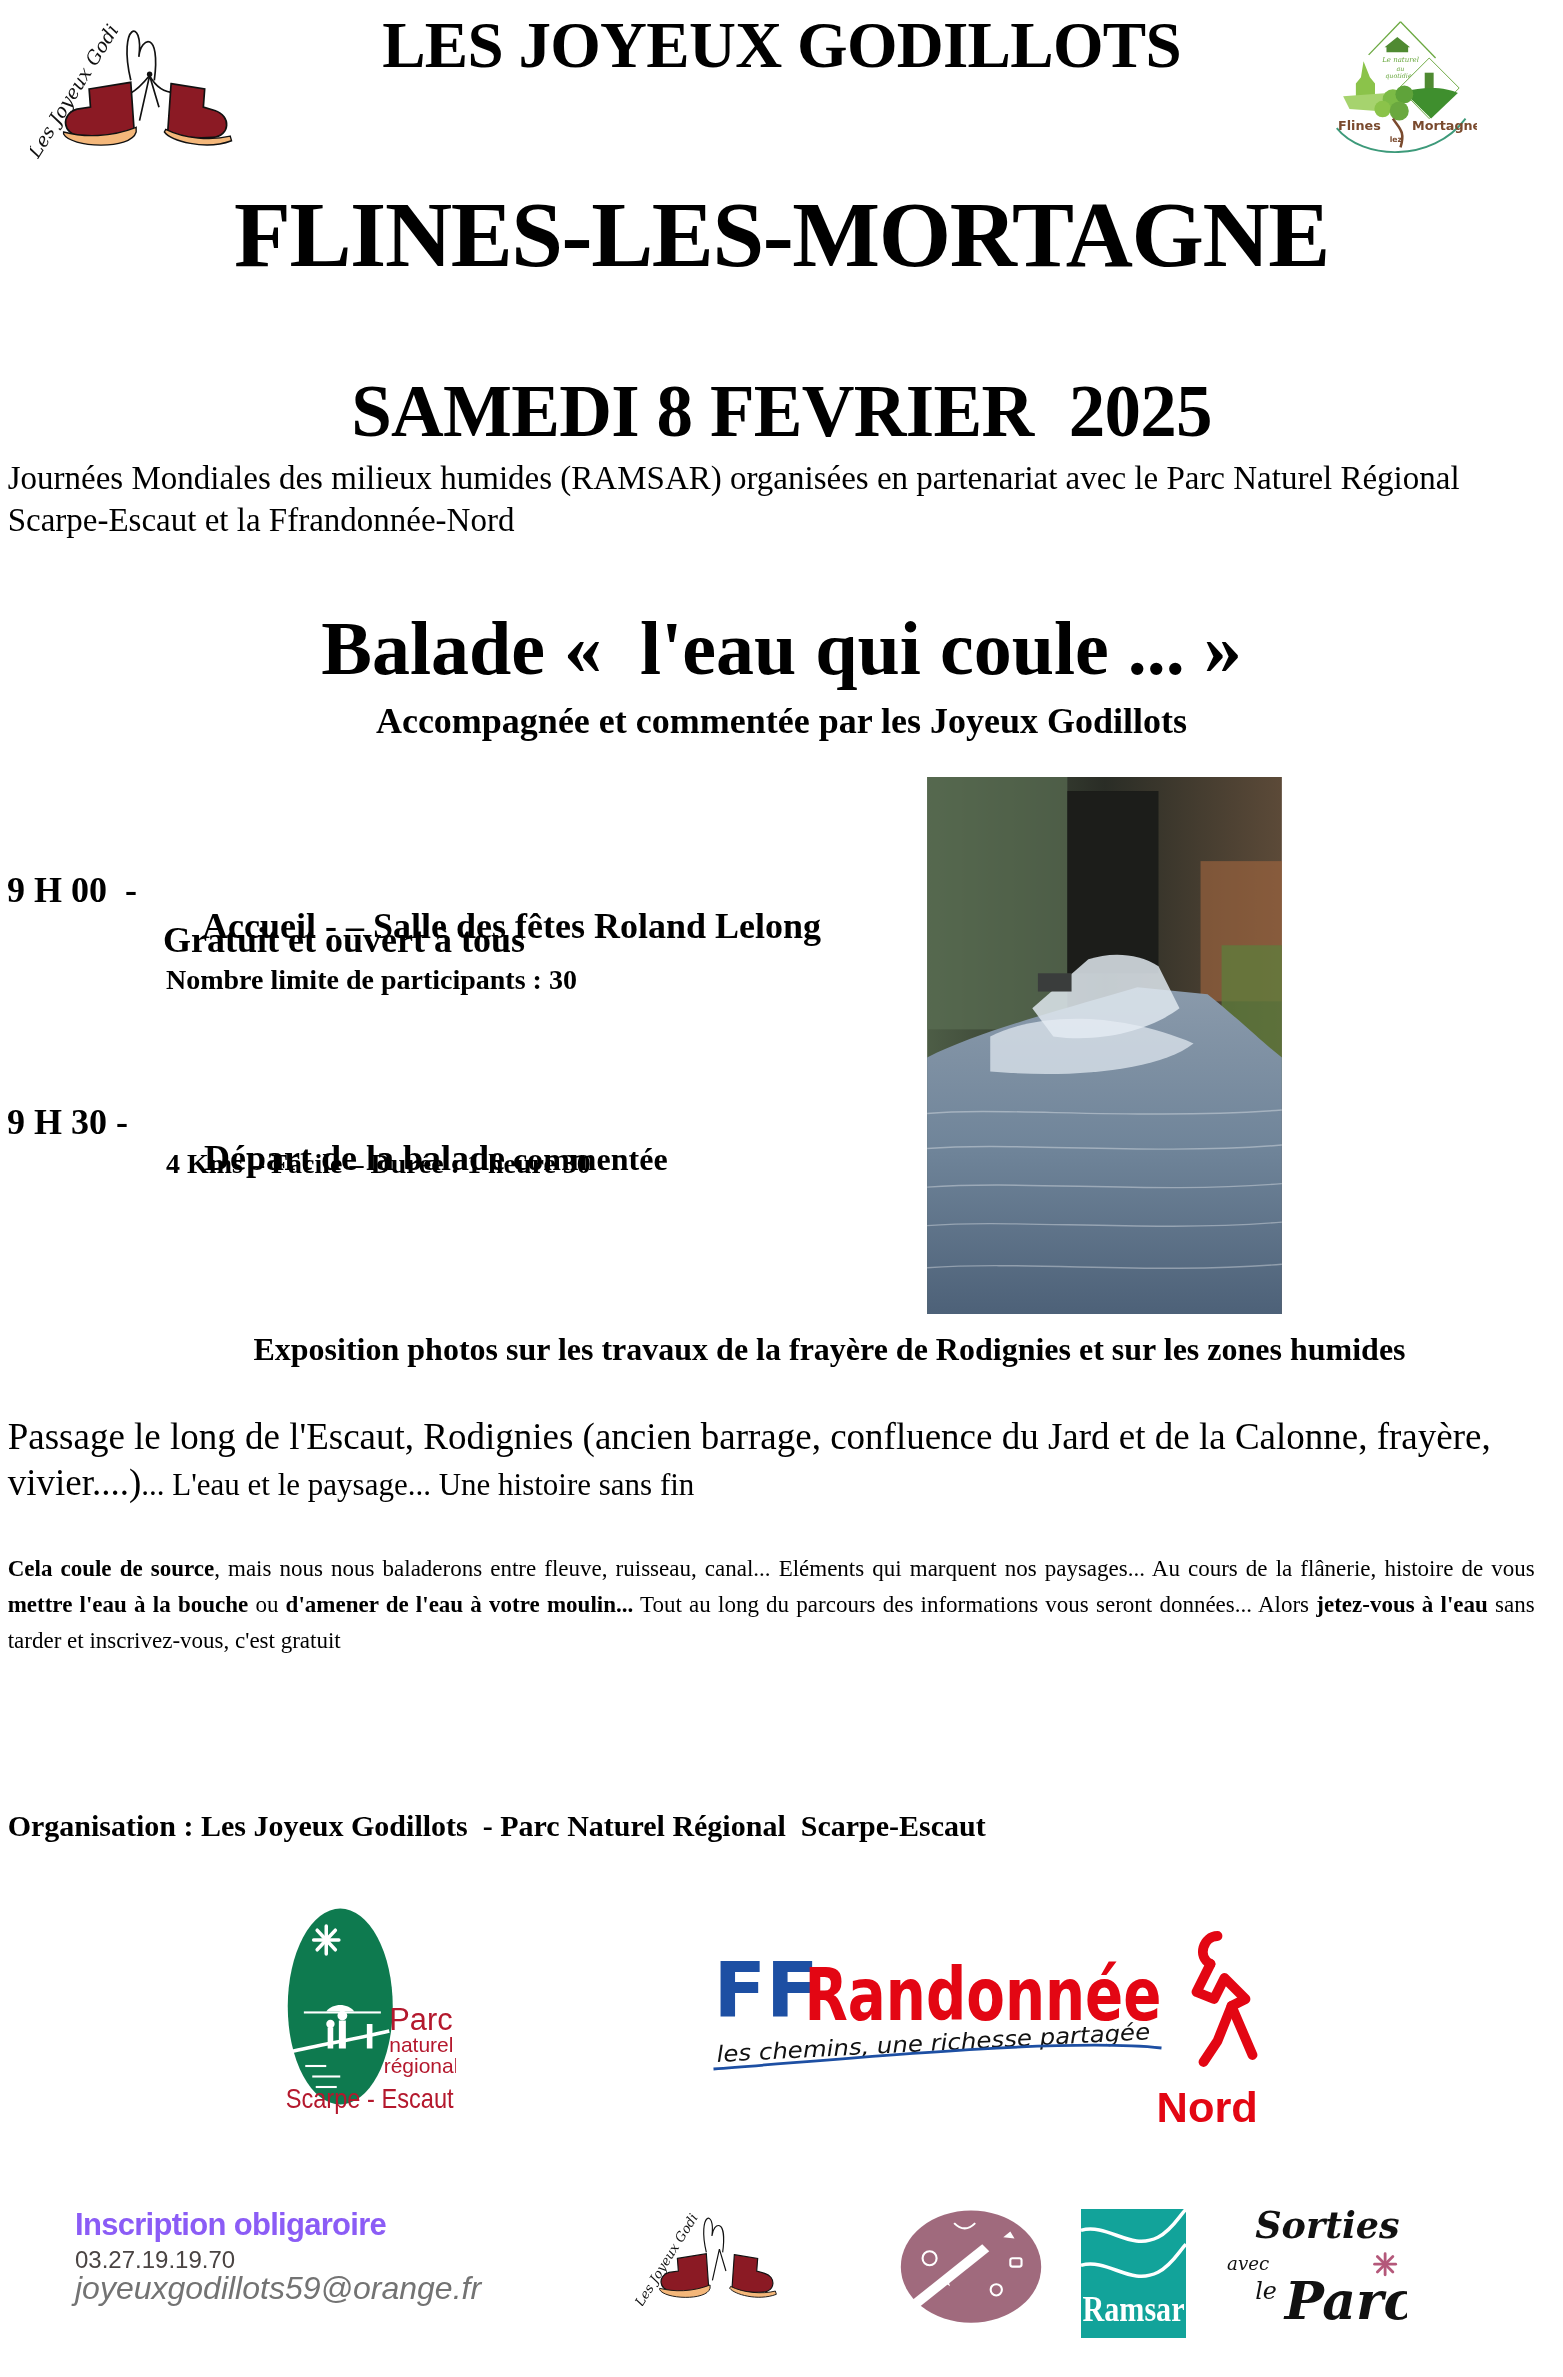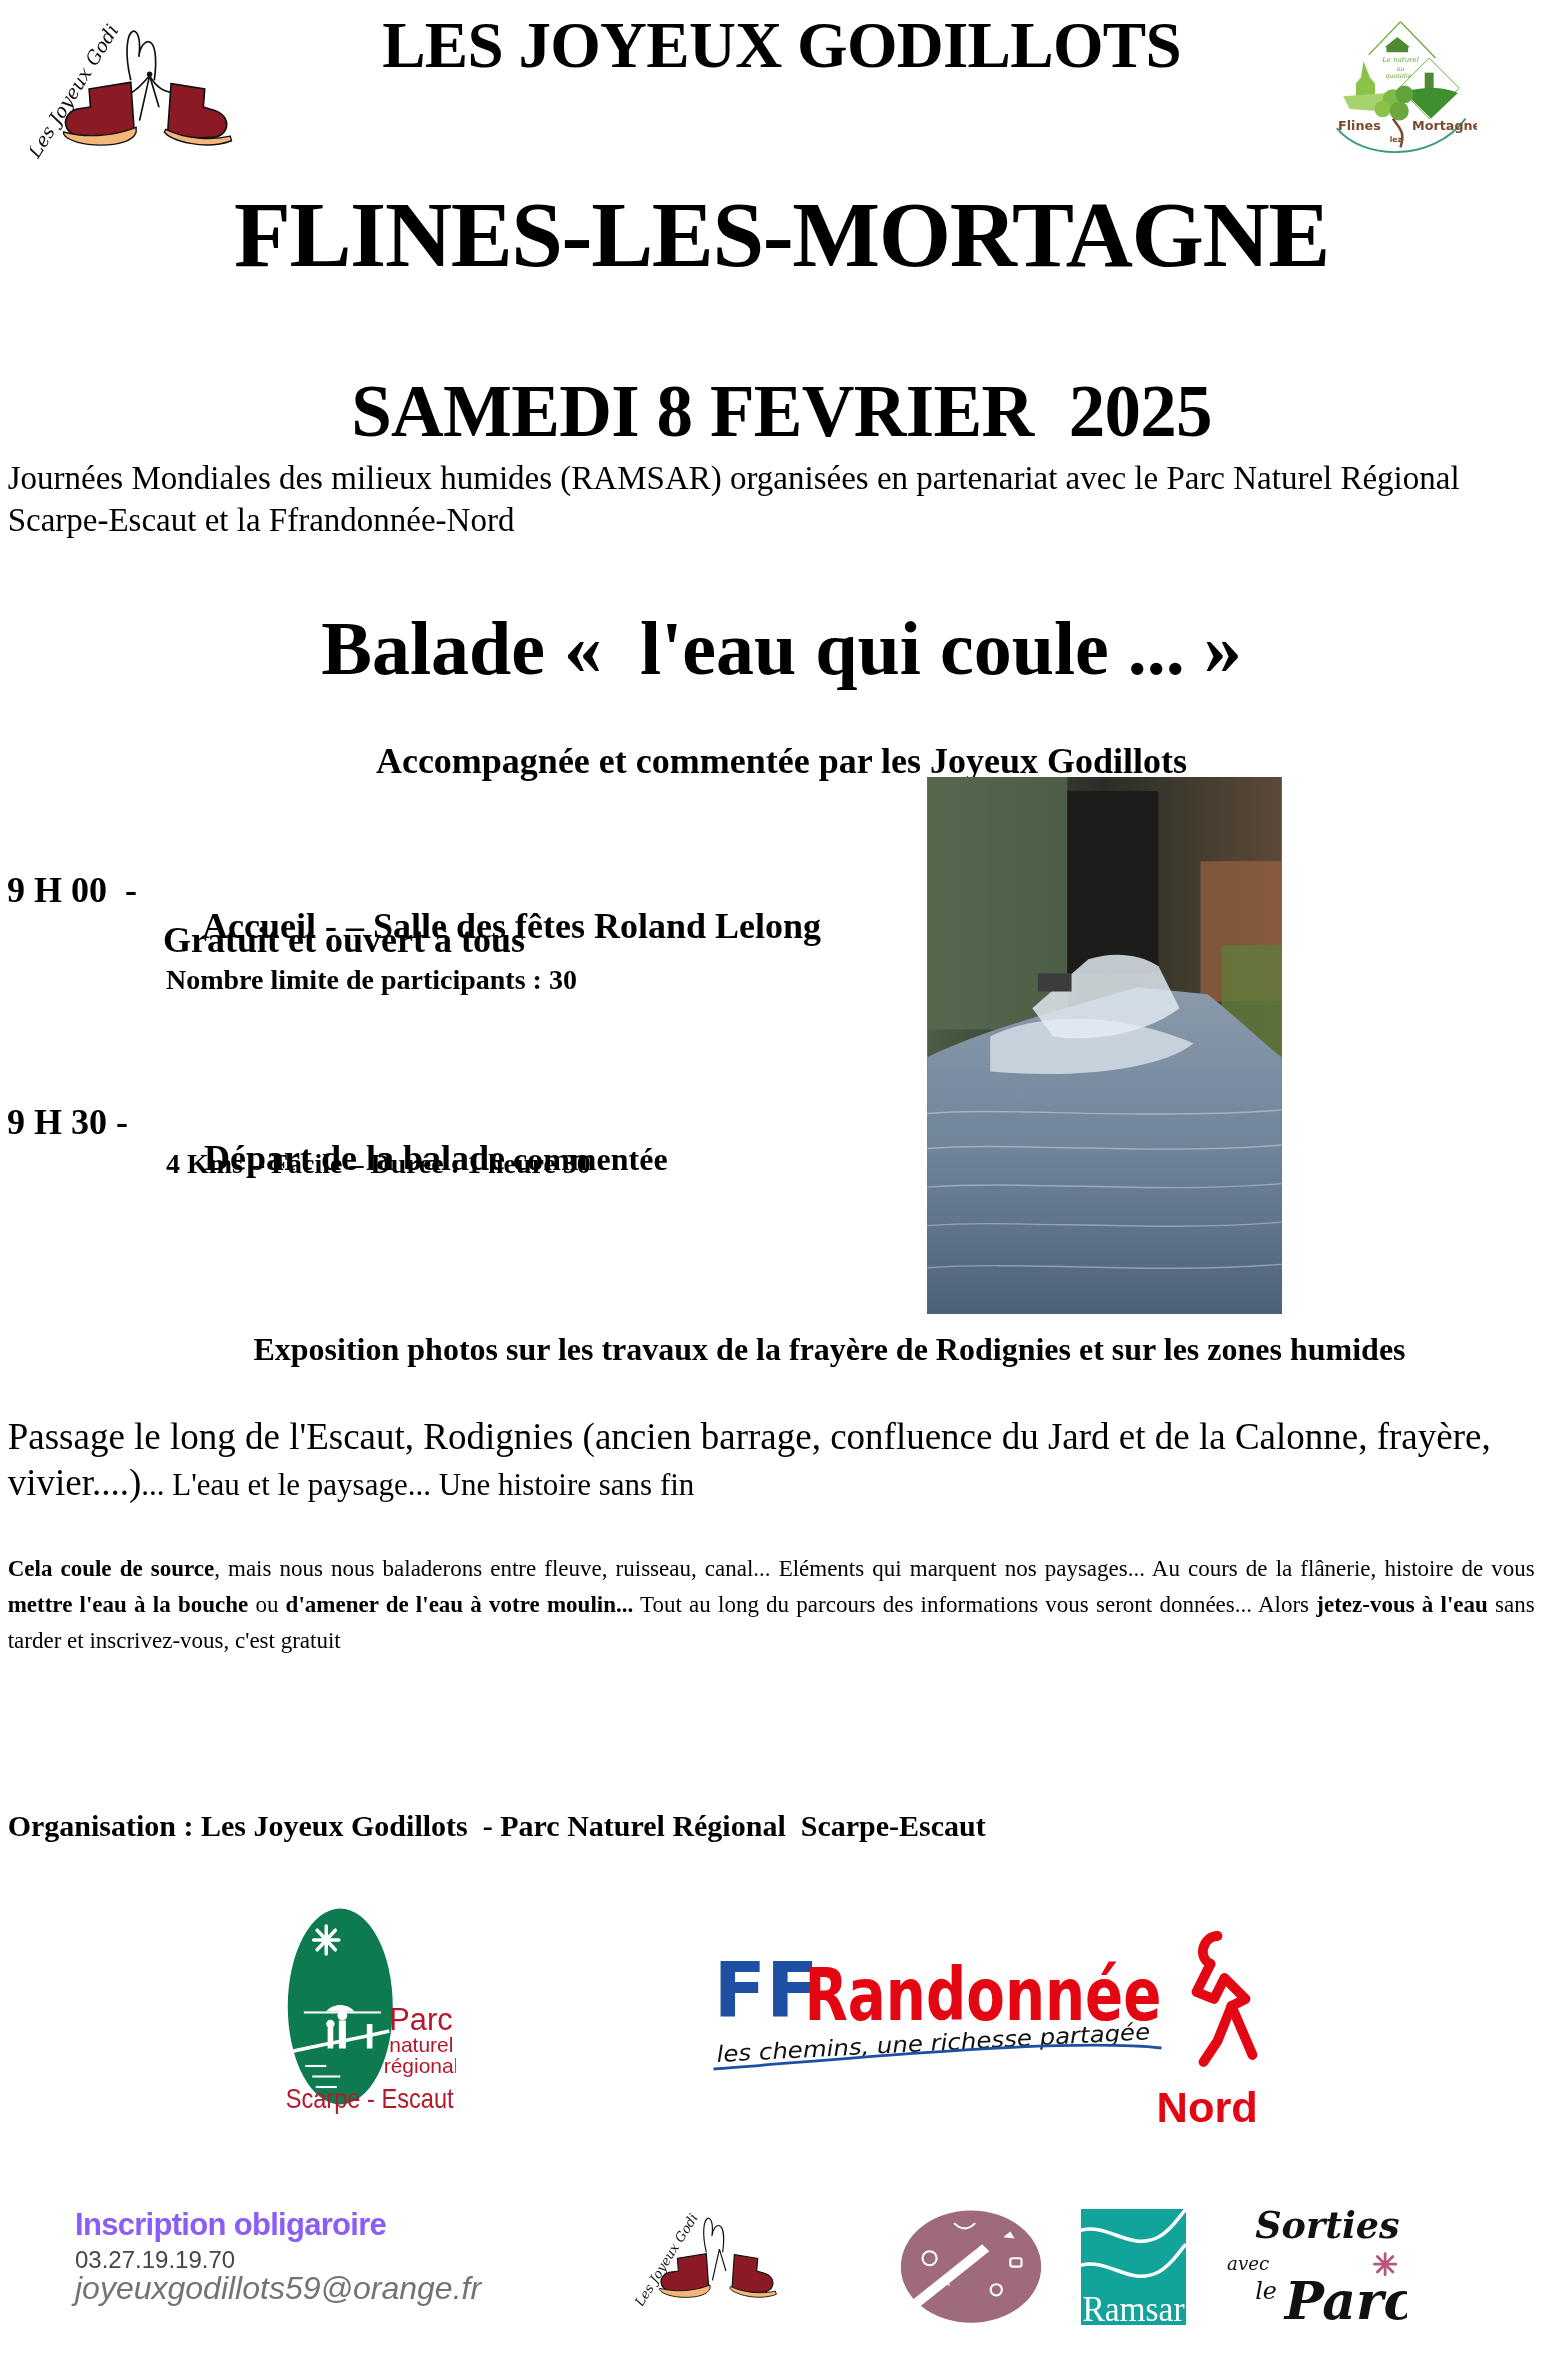--- a/index.html
+++ b/index.html
@@ -6,21 +6,21 @@
   body { width:1563px; height:2377px; position:relative; overflow:hidden; color:#000; font-family:"Liberation Serif", "DejaVu Serif", serif; }
   .abs { position:absolute; }
   .center { left:0; width:1563px; text-align:center; }
   .bold { font-weight:bold; }
 
   .h-club { top:12.6px; font-size:65px; font-weight:bold; line-height:1; letter-spacing:-0.7px; }
   .h-town { top:188px; font-size:93px; font-weight:bold; line-height:1; letter-spacing:-1.4px; }
   .h-date { top:375px; font-size:73px; font-weight:bold; line-height:1; letter-spacing:-0.7px; white-space:pre; }
   .intro { left:7.7px; top:457px; width:1473px; font-size:33px; line-height:42px; }
   .h-walk { top:610px; font-size:76px; font-weight:bold; line-height:1; white-space:pre; }
-  .h-sub { top:703px; font-size:36px; font-weight:bold; line-height:1;margin-top:40px; }
+  .h-sub { top:703px; font-size:36px; font-weight:bold; line-height:1; }
 
   .sched-time { font-size:36px; font-weight:bold; line-height:1; white-space:pre; }
   .sched-main { font-size:36px; font-weight:bold; line-height:1; white-space:pre; }
   .sched-main .normal { font-size:32px; }
   .sched-sub { font-size:28px; font-weight:bold; line-height:1; white-space:pre; }
 
   .photo { left:927px; top:777px; width:355px; height:537px; overflow:hidden; }
 
   .expo { top:1333px; font-size:32px; font-weight:bold; line-height:1;padding-left:48px; }
   .para1 { left:7.7px; top:1414px; width:1536px; font-size:37px; line-height:46px; }
@@ -218,21 +218,21 @@
       <circle cx="45" cy="70" r="10" fill="none" stroke="#fff" stroke-width="3"></circle>
       <path d="M150 40 l10 -8 l6 10 Z"></path>
       <rect x="160" y="70" width="16" height="12" rx="3" fill="none" stroke="#fff" stroke-width="3"></rect>
       <path d="M80 20 C 90 30, 100 30, 110 20" fill="none" stroke="#fff" stroke-width="3"></path>
       <circle cx="140" cy="115" r="8" fill="none" stroke="#fff" stroke-width="3"></circle>
       <path d="M60 100 l 14 10 l -4 -16 Z"></path>
     </g>
   </svg>
 </div>
 
-<div class="abs" style="left:1081px; top:2209px; width:105px; height:116px; background:#12a39a; overflow:hidden;">
+<div class="abs" style="left:1081px; top:2209px; width:105px; height:129px; background:#12a39a; overflow:hidden;font-weight:bold;">
   <svg width="105" height="116" viewBox="0 0 150 165" style="position:absolute; left:0; top:0;">
     <path d="M0 30 C 40 20, 70 60, 110 40 C 130 30, 140 10, 150 0" fill="none" stroke="#ffffff" stroke-width="5"></path>
     <path d="M0 80 C 40 70, 70 110, 110 90 C 130 80, 140 60, 150 50" fill="none" stroke="#ffffff" stroke-width="5"></path>
     <text x="2" y="160" font-family="Liberation Serif, serif" font-size="50" fill="#ffffff" textLength="146" lengthAdjust="spacingAndGlyphs">Ramsar</text>
   </svg>
 </div>
 
 <div class="abs" style="left:1227px; top:2201px; width:180px; height:125px;">
   <svg width="180" height="125" viewBox="0 0 256 178">
     <text x="40" y="52" font-family="DejaVu Serif, serif" font-style="italic" font-weight="bold" font-size="52" fill="#111">Sorties</text>

